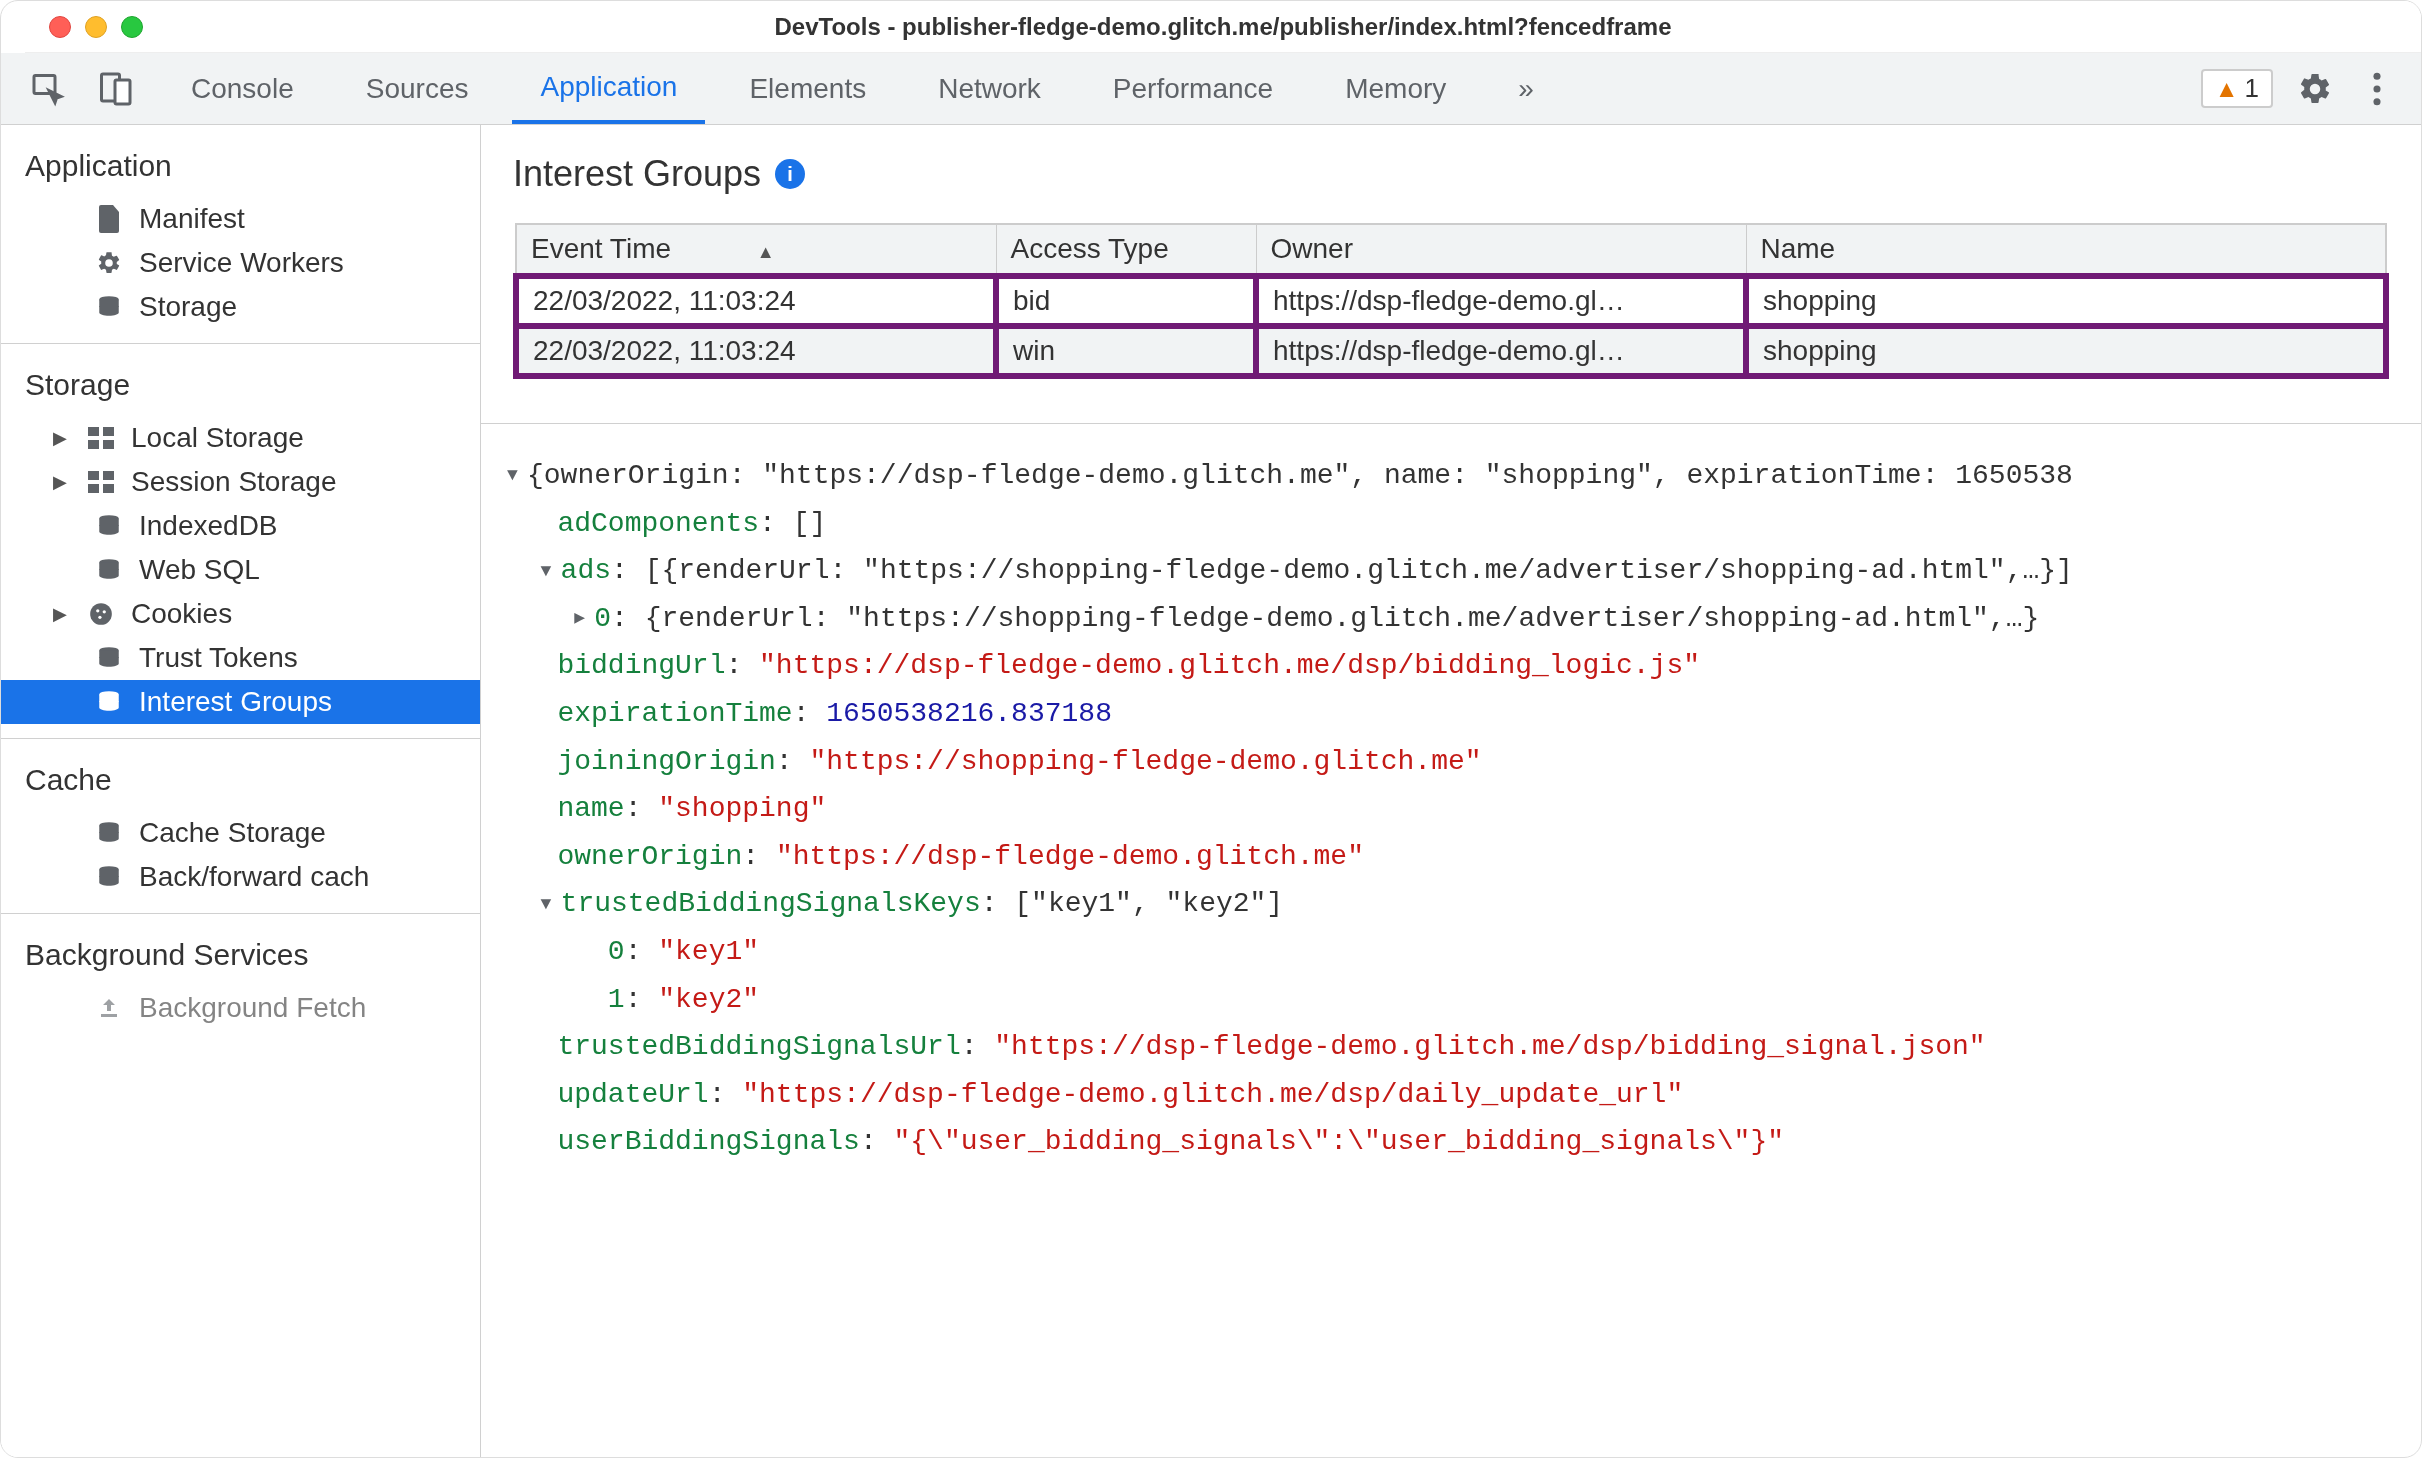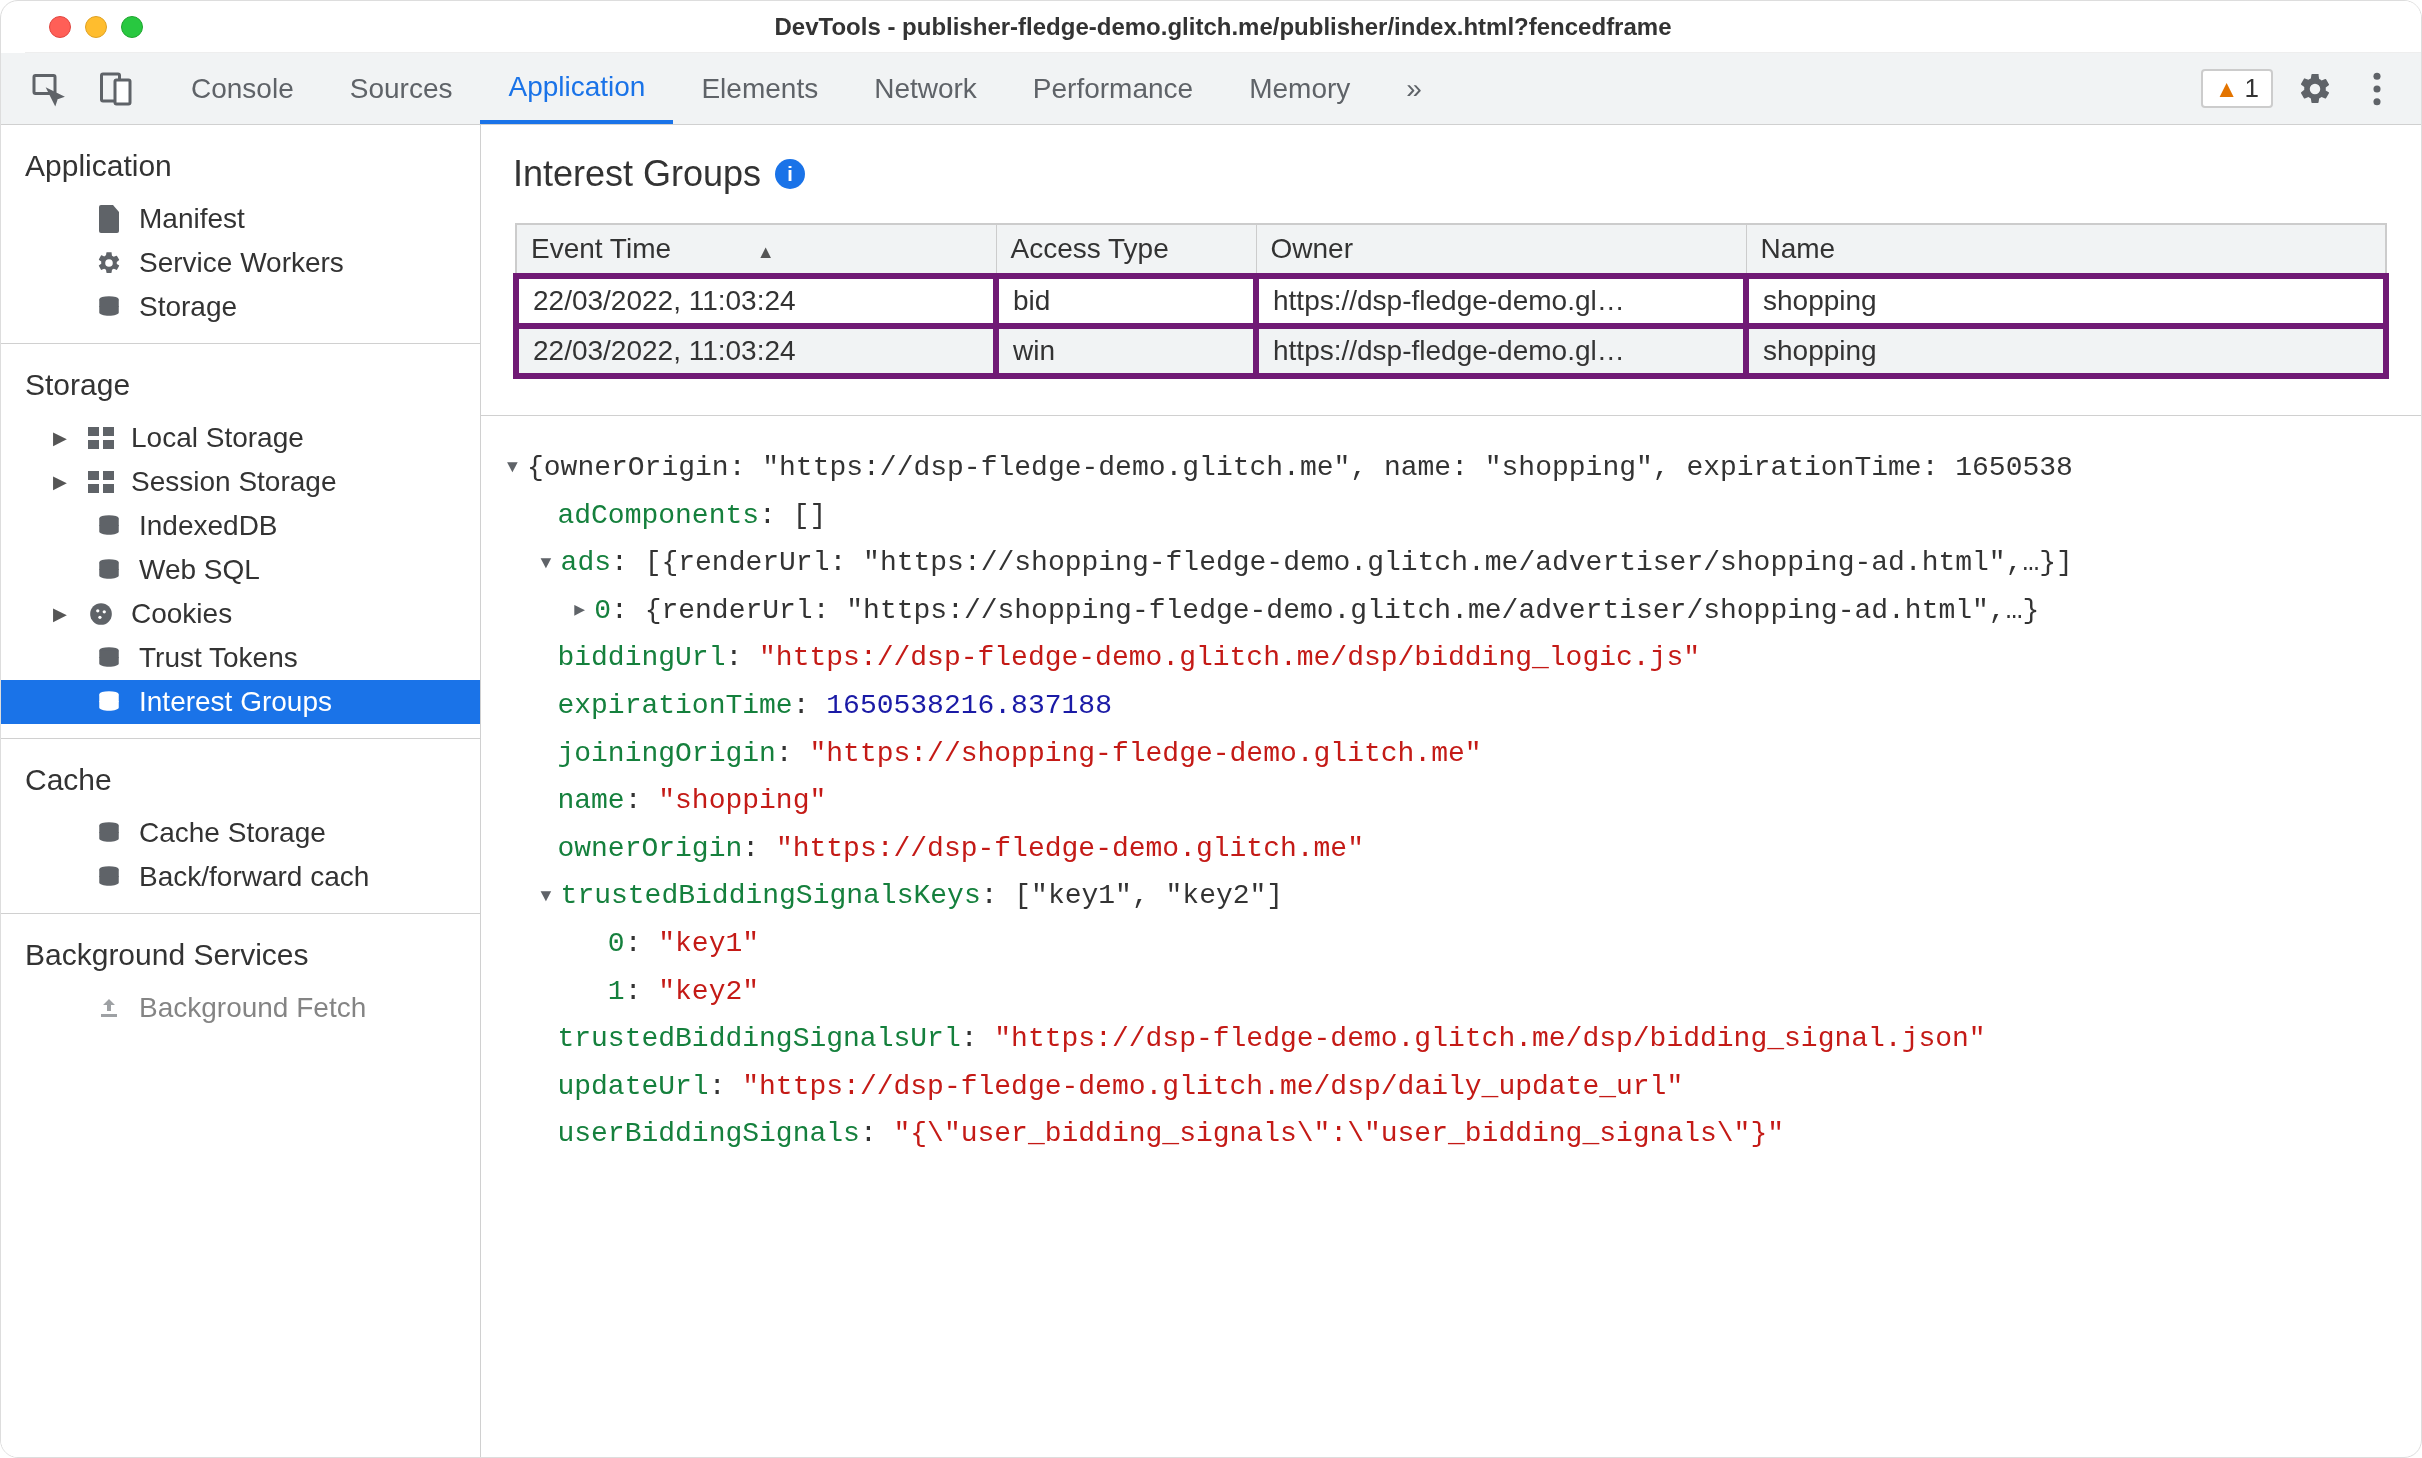--- a/index.html
+++ b/index.html
@@ -10,21 +10,21 @@
   .traffic-lights { position: absolute; left: 24px; top: 50%; transform: translateY(-50%); display: flex; gap: 14px; }
   .dot { width: 22px; height: 22px; border-radius: 50%; }
   .dot.red { background: #ff5f57; border:1px solid #e04640;}
   .dot.yellow { background: #ffbd2e; border:1px solid #dfa123;}
   .dot.green { background: #28c840; border:1px solid #1fa52f;}
   .title { font-size: 24px; font-weight: 600; color: #333; }
   
   .toolbar { height: 72px; display: flex; align-items: center; border-bottom: 1px solid #d0d0d0; background: #f1f3f4; padding: 0 12px; }
   .inspect-icons { display: flex; gap: 26px; margin-left: 16px; margin-right: 28px; }
   .ico { width: 40px; height: 40px; display:flex; align-items:center; justify-content:center; color:#555; }
-  .tabs { display: flex; gap: 0; height: 100%; align-items:stretch;}
+  .tabs { display: flex; gap: 16px; height: 100%; align-items:stretch;}
   .tab { padding: 0 28px; display:flex; align-items:center; font-size: 28px; color: #5f6368; cursor:pointer;}
   .tab.active { color: #1a73e8; border-bottom: 4px solid #1a73e8; }
   .toolbar-right { margin-left:auto; display:flex; align-items:center; gap:22px; padding-right:12px;}
   .warn-badge { border:2px solid #ccc; border-radius:4px; padding:2px 12px; display:flex; align-items:center; gap:6px; font-size:26px; color:#333; background:#fff;}
   .warn-triangle { color:#e37400; font-size:24px;}
   
   .body { display:flex; flex:1; overflow:hidden; }
   .sidebar { width: 480px; border-right: 1px solid #d0d0d0; overflow-y:auto; background:#fff; padding-top:12px;}
   .section-header { font-size: 30px; color:#333; padding: 12px 24px 14px 24px; }
   .tree-item { display:flex; align-items:center; gap:14px; padding: 6px 24px 6px 52px; font-size: 28px; color:#333; cursor:pointer;}
@@ -40,21 +40,21 @@
   .info-icon { width:30px; height:30px; border-radius:50%; background:#1a73e8; color:#fff; display:flex; align-items:center; justify-content:center; font-size:20px; font-weight:bold;}
   
   .table-wrap { padding: 10px 32px; }
   table.data { width:100%; border-collapse:collapse; font-size:28px; border:2px solid #ccc;}
   table.data th { text-align:left; font-weight:400; color:#333; background:#f1f3f4; border:1px solid #ccc; padding:8px 14px; position:relative;}
   table.data td { border:6px solid #701a75; padding:6px 14px; color:#333; white-space:nowrap; overflow:hidden; text-overflow:ellipsis;}
   table.data tr:nth-child(even) td { background:#f1f3f4; }
   .sort-arrow {font-size:18px; color:#555;}
   .col-time{width:480px;} .col-type{width:260px;} .col-owner{width:490px; max-width:490px;} .col-name{}
   
-  .json { flex:1; overflow:auto; padding: 28px 0 20px 0; border-top:1px solid #d0d0d0; margin-top:26px;}
+  .json { flex:1; overflow:auto; padding: 28px 0 20px 0; border-top:1px solid #d0d0d0; margin-top:34px;}
   .json-line { font-family: Menlo, Monaco, "Courier New", monospace; font-size: 28px; white-space:pre; padding-left:26px; line-height:1.7;}
   .j-toggle { color:#5f6368; display:inline-block; width:20px; font-size:18px; vertical-align:middle;}
   .j-key { color:#15803d; }
   .j-num { color:#1a1aa6; }
   .j-str { color:#c41a16; }
   .j-punc { color:#333; }
   .j-plain { color:#333; }
 </style>
 </head>
 <body>

